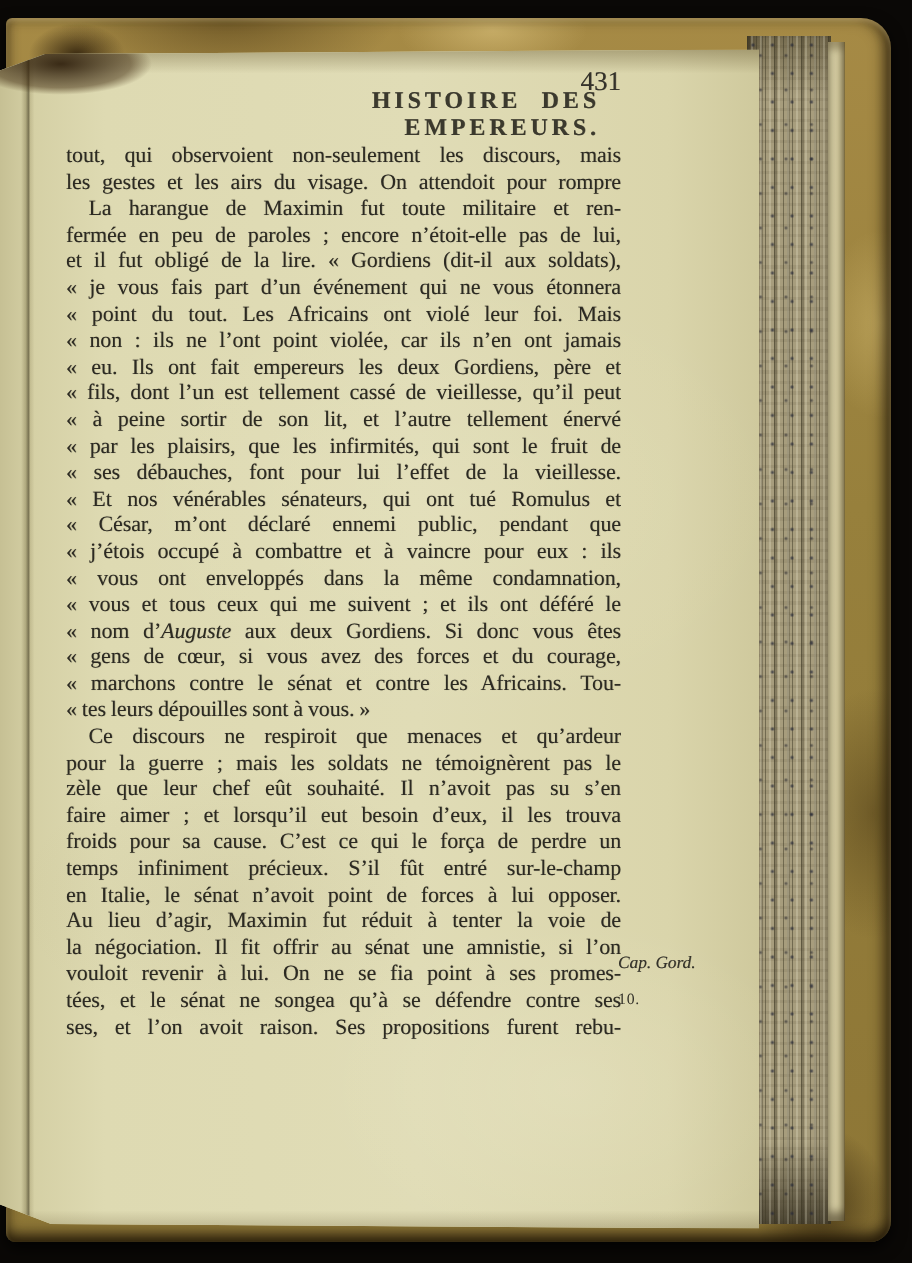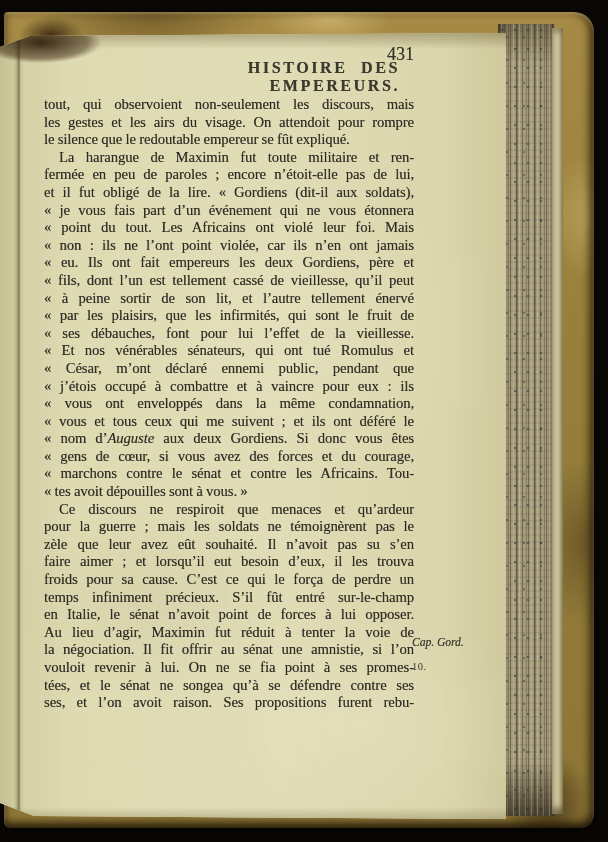--- a/index.html
+++ b/index.html
@@ -107,44 +107,43 @@
 <div class="page">
   <div class="crease"></div>
   <div class="burn"></div>
 
   <div class="running-title">HISTOIRE DES EMPEREURS.</div>
   <div class="page-num">431</div>
 
   <div class="body-text">
       <div class="bline j"><span>tout, qui observoient non-seulement les discours, mais</span></div>
       <div class="bline j"><span>les gestes et les airs du visage. On attendoit pour rompre</span></div>
-      <div class="bline"><span>le silence que le redoutable empereur se fût expliqué.</span></div>
       <div class="bline j ind"><span>La harangue de Maximin fut toute militaire et ren-</span></div>
       <div class="bline j"><span>fermée en peu de paroles ; encore n’étoit-elle pas de lui,</span></div>
       <div class="bline j"><span>et il fut obligé de la lire. « Gordiens (dit-il aux soldats),</span></div>
       <div class="bline j"><span>« je vous fais part d’un événement qui ne vous étonnera</span></div>
       <div class="bline j"><span>« point du tout. Les Africains ont violé leur foi. Mais</span></div>
       <div class="bline j"><span>« non : ils ne l’ont point violée, car ils n’en ont jamais</span></div>
       <div class="bline j"><span>« eu. Ils ont fait empereurs les deux Gordiens, père et</span></div>
       <div class="bline j"><span>« fils, dont l’un est tellement cassé de vieillesse, qu’il peut</span></div>
       <div class="bline j"><span>« à peine sortir de son lit, et l’autre tellement énervé</span></div>
       <div class="bline j"><span>« par les plaisirs, que les infirmités, qui sont le fruit de</span></div>
       <div class="bline j"><span>« ses débauches, font pour lui l’effet de la vieillesse.</span></div>
       <div class="bline j"><span>« Et nos vénérables sénateurs, qui ont tué Romulus et</span></div>
       <div class="bline j"><span>« César, m’ont déclaré ennemi public, pendant que</span></div>
       <div class="bline j"><span>« j’étois occupé à combattre et à vaincre pour eux : ils</span></div>
       <div class="bline j"><span>« vous ont enveloppés dans la même condamnation,</span></div>
       <div class="bline j"><span>« vous et tous ceux qui me suivent ; et ils ont déféré le</span></div>
       <div class="bline j"><span>« nom d’</span><i>Auguste</i><span> aux deux Gordiens. Si donc vous êtes</span></div>
       <div class="bline j"><span>« gens de cœur, si vous avez des forces et du courage,</span></div>
       <div class="bline j"><span>« marchons contre le sénat et contre les Africains. Tou-</span></div>
-      <div class="bline"><span>« tes avoit dépouilles sont à vous. »</span></div>
+      <div class="bline"><span>« tes leurs dépouilles sont à vous. »</span></div>
       <div class="bline j ind"><span>Ce discours ne respiroit que menaces et qu’ardeur</span></div>
       <div class="bline j"><span>pour la guerre ; mais les soldats ne témoignèrent pas le</span></div>
-      <div class="bline j"><span>zèle que leur avez eût souhaité. Il n’avoit pas su s’en</span></div>
+      <div class="bline j"><span>zèle que leur chef eût souhaité. Il n’avoit pas su s’en</span></div>
       <div class="bline j"><span>faire aimer ; et lorsqu’il eut besoin d’eux, il les trouva</span></div>
       <div class="bline j"><span>froids pour sa cause. C’est ce qui le força de perdre un</span></div>
       <div class="bline j"><span>temps infiniment précieux. S’il fût entré sur-le-champ</span></div>
       <div class="bline j"><span>en Italie, le sénat n’avoit point de forces à lui opposer.</span></div>
       <div class="bline j"><span>Au lieu d’agir, Maximin fut réduit à tenter la voie de</span></div>
       <div class="bline j"><span>la négociation. Il fit offrir au sénat une amnistie, si l’on</span></div>
       <div class="bline j"><span>vouloit revenir à lui. On ne se fia point à ses promes-</span></div>
       <div class="bline j"><span>tées, et le sénat ne songea qu’à se défendre contre ses</span></div>
       <div class="bline j"><span>ses, et l’on avoit raison. Ses propositions furent rebu-</span></div>
     </div>

